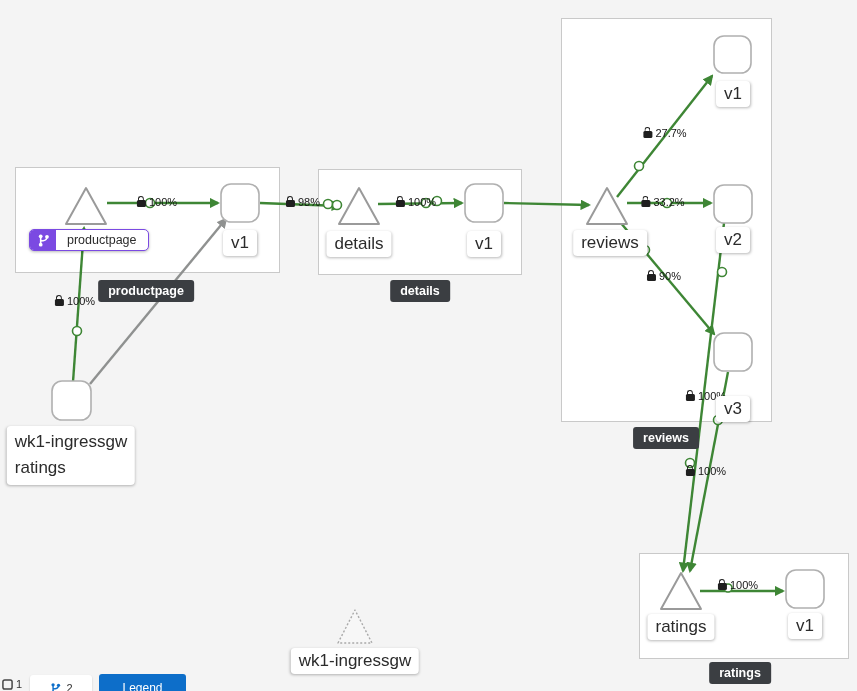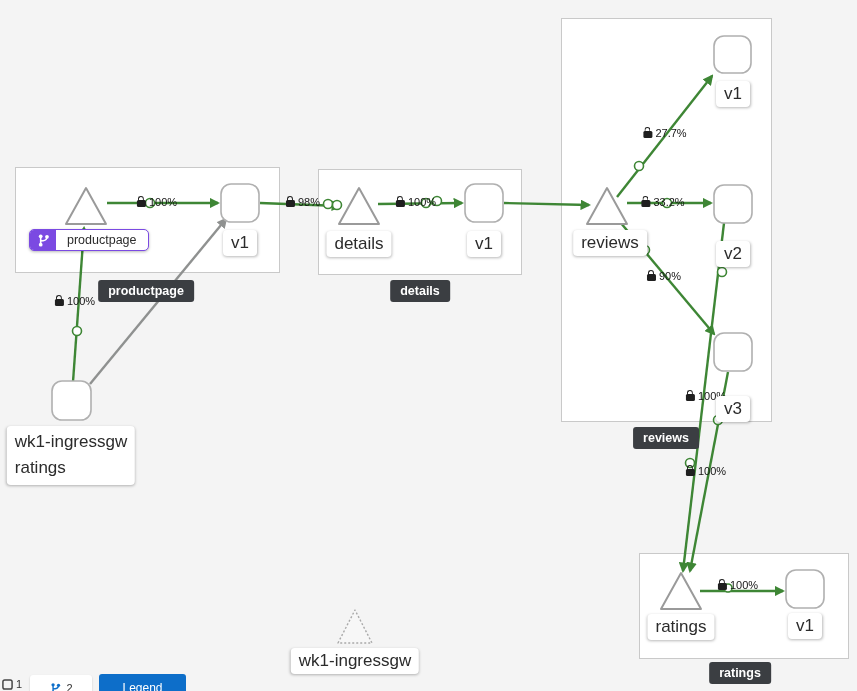--- a/index.html
+++ b/index.html
@@ -146,21 +146,21 @@
 
   <div class="chip" style="left:240px;top:230px;">v1</div>
   <div class="chip" style="left:71px;top:426px;line-height:1.55;">
     <div>wk1-ingressgw</div>
     <div>ratings</div>
   </div>
   <div class="chip" style="left:359px;top:231px;">details</div>
   <div class="chip" style="left:484px;top:231px;">v1</div>
   <div class="chip" style="left:610px;top:230px;">reviews</div>
   <div class="chip" style="left:733px;top:81px;">v1</div>
-  <div class="chip" style="left:733px;top:241px;">v2</div>
+  <div class="chip" style="left:733px;top:227px;">v2</div>
   <div class="chip" style="left:733px;top:396px;">v3</div>
   <div class="chip" style="left:681px;top:614px;">ratings</div>
   <div class="chip" style="left:805px;top:613px;">v1</div>
   <div class="chip" style="left:355px;top:648px;">wk1-ingressgw</div>
 
   <div class="tooltip" style="left:146px;top:280px;">productpage</div>
   <div class="tooltip" style="left:420px;top:280px;">details</div>
   <div class="tooltip" style="left:666px;top:427px;">reviews</div>
   <div class="tooltip" style="left:740px;top:662px;">ratings</div>
 

